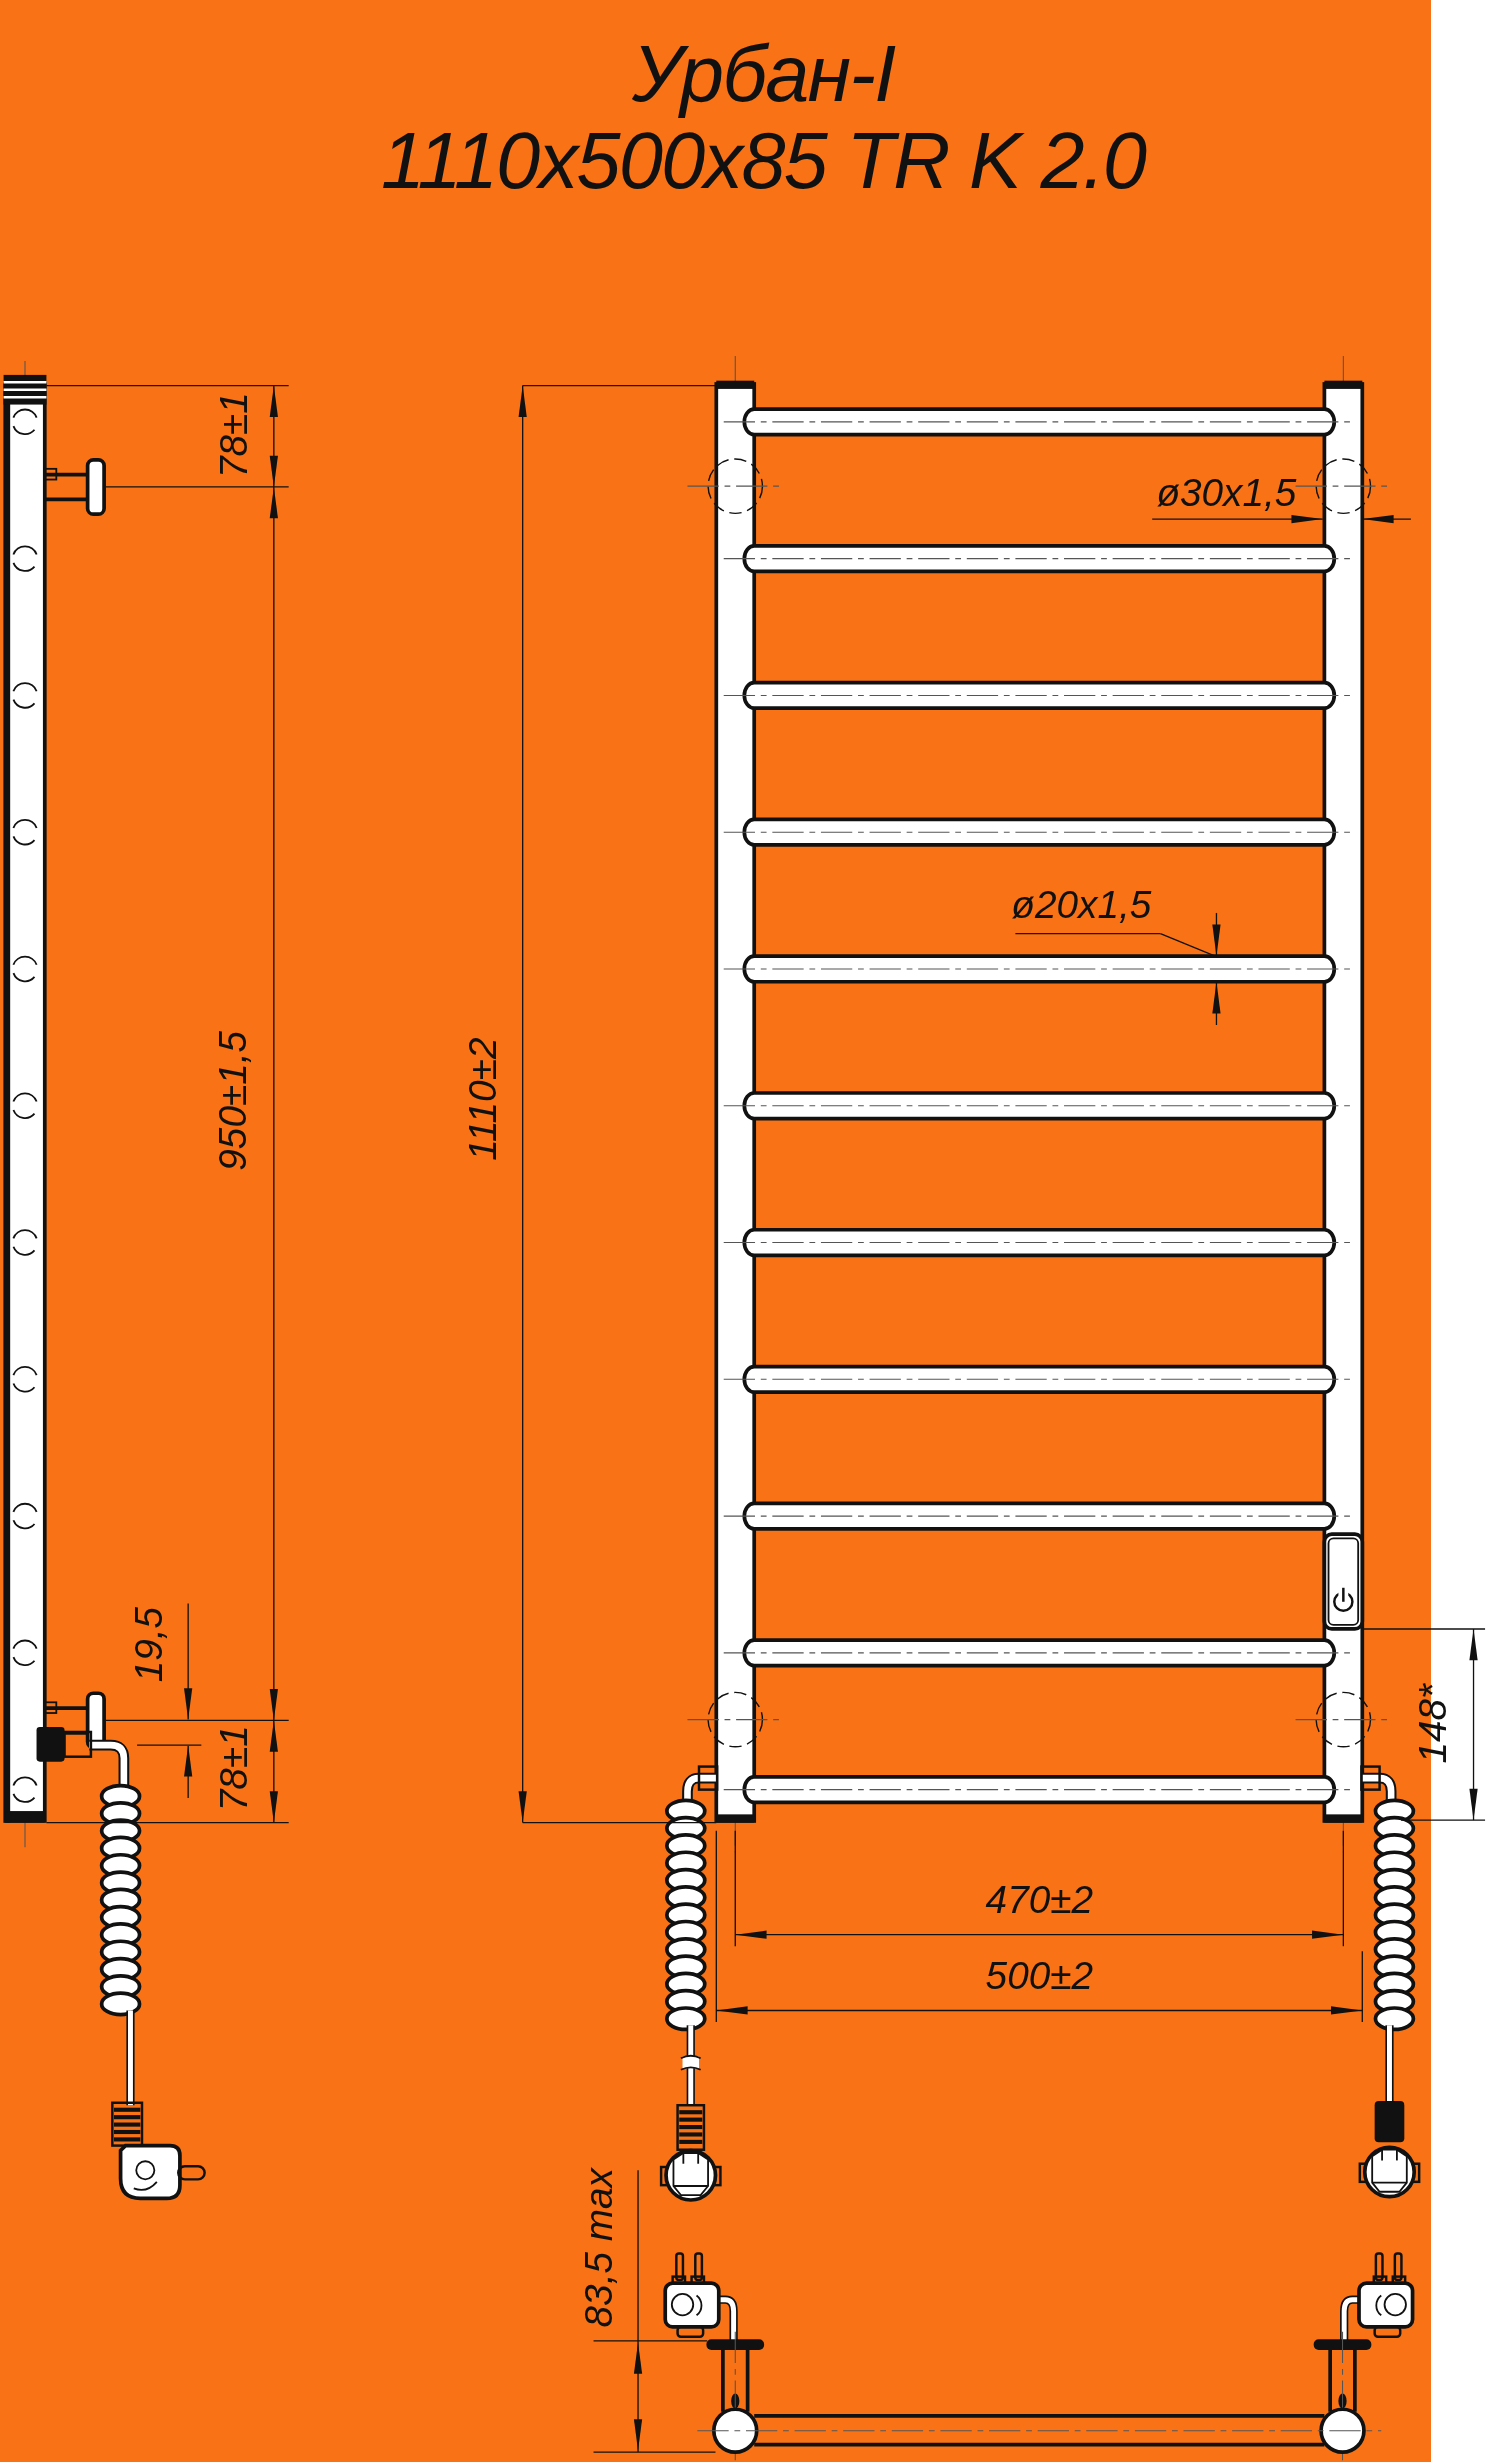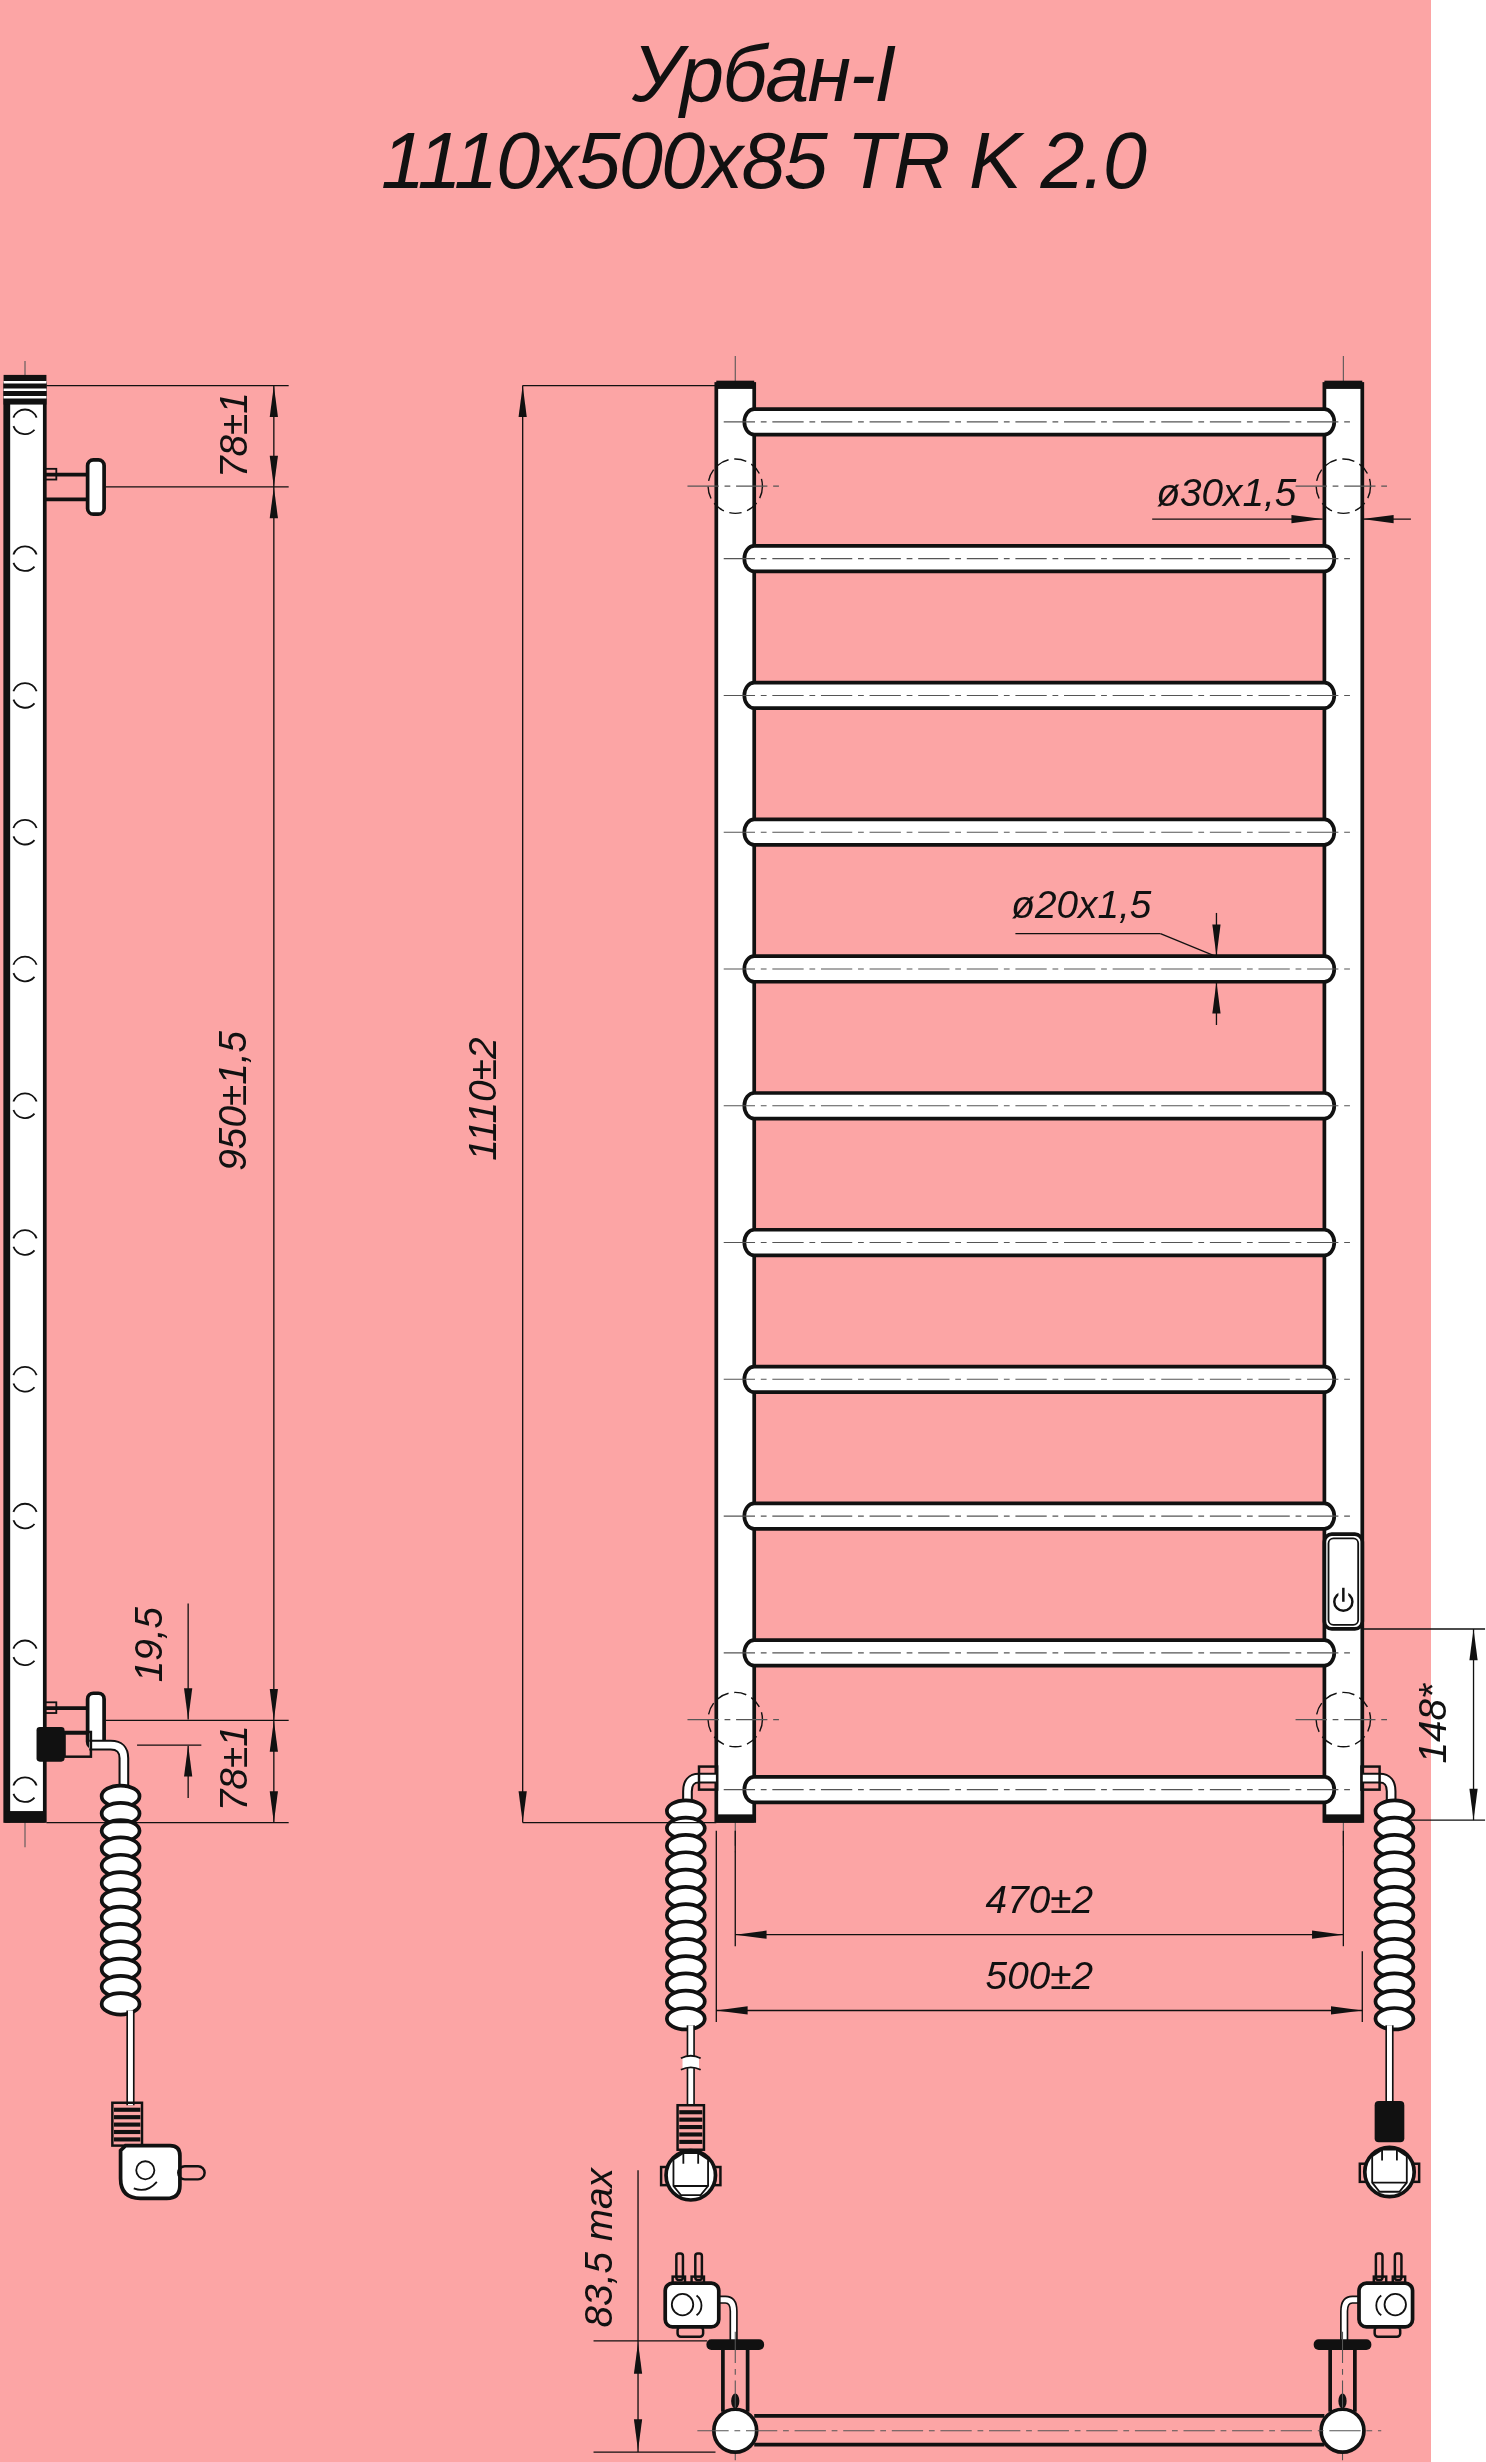--- a/index.html
+++ b/index.html
@@ -1,16 +1,16 @@
 <!DOCTYPE html>
 <html style="font-size:13px"><head>
 <meta charset="utf-8">
 <style>
   html,body { margin:0; padding:0; background:#ffffff; }
-  .page { position:relative; width:1431px; height:2462px; background:#fca5a5;
+  .page { position:relative; width:1431px; height:2462px; background:#f97316;
           font-family:"Liberation Sans", sans-serif;text-align:center; }
   svg { display:block; }
   .title-line { font:italic 96px "Liberation Sans", sans-serif; fill:#111; letter-spacing:-2px; }
   .dim  { font:italic 47px "Liberation Sans", sans-serif; fill:#111; }
   .thin  { stroke:#111; stroke-width:1.6; fill:none; }
   .thin2 { stroke:#111; stroke-width:2.2; fill:none; }
   .med   { stroke:#111; stroke-width:3;   fill:none; }
   .main  { stroke:#111; stroke-width:4.5; fill:none; }
   .mainw { stroke:#111; stroke-width:4.5; fill:#fff; }
   .cl    { stroke:#555; stroke-width:1.3; fill:none; stroke-dasharray:38 7 7 7; }

